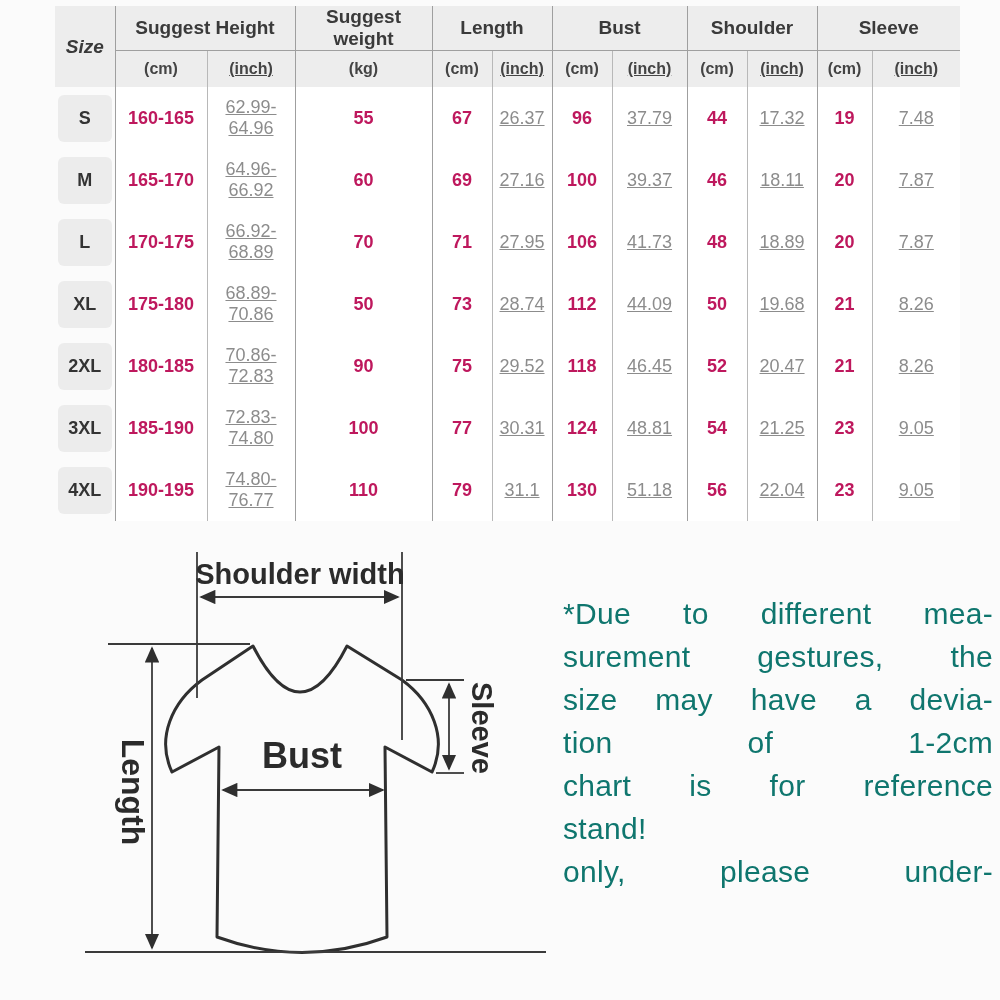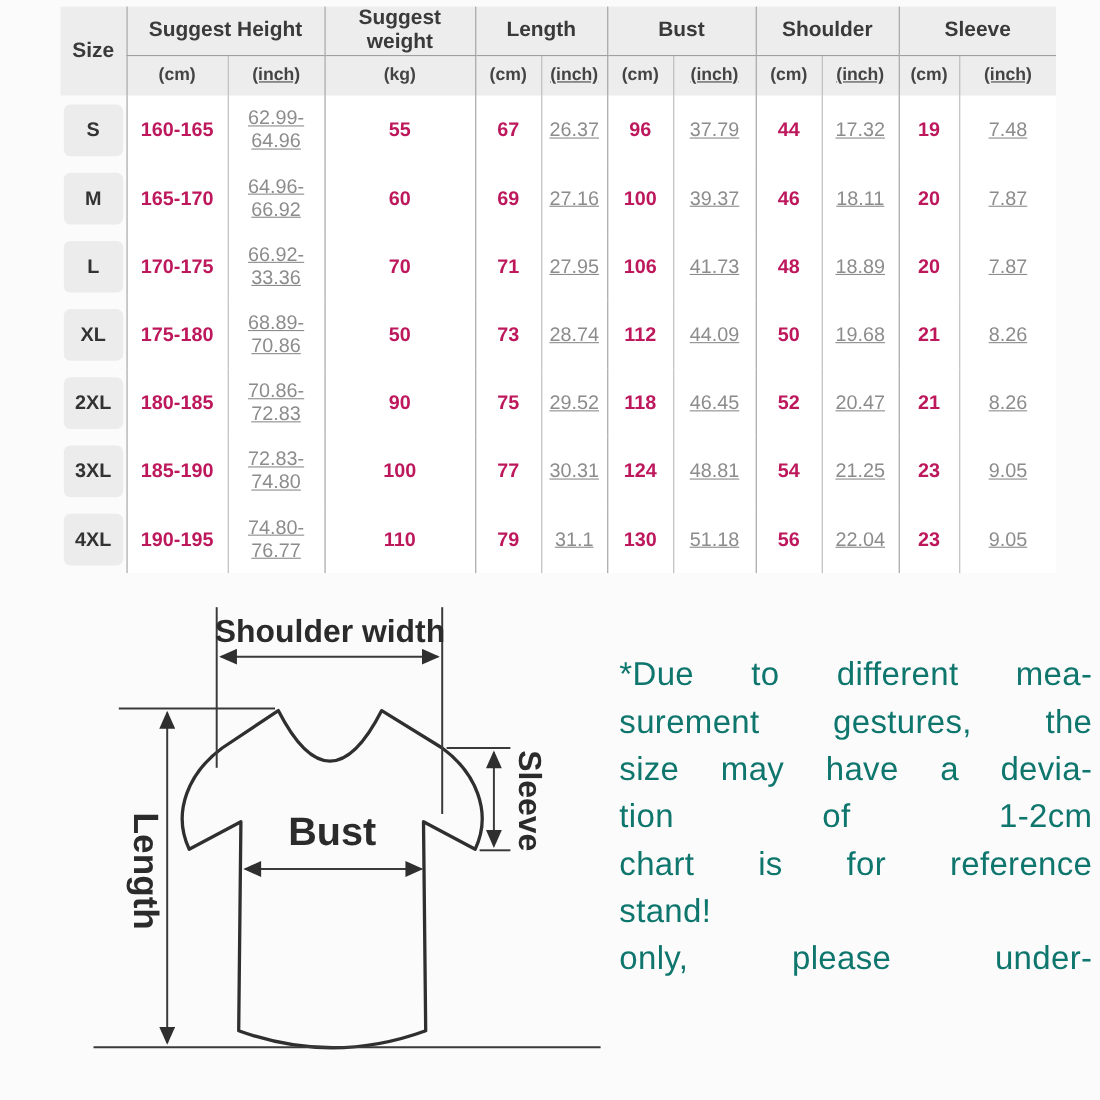--- a/index.html
+++ b/index.html
@@ -14,21 +14,21 @@
     position:absolute;left:55px;top:6px;width:905px;
     border-collapse:collapse;table-layout:fixed;
   }
   .size-table th,.size-table td{
     padding:0;text-align:center;vertical-align:middle;font-weight:400;
   }
   .size-table thead th{background:#ededed;color:#3a3a3a;}
   .size-table thead tr.group-row th{height:42px;font-size:19px;font-weight:700;}
   .size-table thead tr.unit-row th{height:36px;font-size:16px;font-weight:700;color:#444;}
   .size-table thead th.group{border-bottom:1.5px solid #9f9f9f;}
-  .size-table thead th.size-h{font-size:19px;font-weight:700;}
+  .size-table thead th.size-h{font-size:19px;font-weight:700;font-style:italic;}
   .g-sep{border-left:1.5px solid #9f9f9f;}
   .s-sep{border-left:1px solid #b8b8b8;text-decoration:underline;}
   .size-table thead th.inch{color:#8d8d8d;font-weight:400;}
   .size-table tbody td{height:62px;font-size:18px;background:#ffffff;}
   .size-table tbody td.cm{color:#be185d;font-weight:700;}
   .size-table tbody td.inch{color:#8c8c8c;font-weight:400;}
   .size-table td.size-col{background:#fbfbfb;}
   .size-chip{
     margin:7px 3px;height:47px;border-radius:6px;background:#ececec;
     display:flex;align-items:center;justify-content:center;
@@ -117,21 +117,21 @@
         <td class="g-sep cm">46</td>
         <td class="s-sep inch">18.11</td>
         <td class="g-sep cm">20</td>
         <td class="s-sep inch">7.87</td>
       </tr>
       <tr>
         <td class="size-col">
           <div class="size-chip">L</div>
         </td>
         <td class="g-sep cm">170-175</td>
-        <td class="s-sep inch">66.92-33.36</td>
+        <td class="s-sep inch">66.92-68.89</td>
         <td class="g-sep cm">70</td>
         <td class="g-sep cm">71</td>
         <td class="s-sep inch">27.95</td>
         <td class="g-sep cm">106</td>
         <td class="s-sep inch">41.73</td>
         <td class="g-sep cm">48</td>
         <td class="s-sep inch">18.89</td>
         <td class="g-sep cm">20</td>
         <td class="s-sep inch">7.87</td>
       </tr>

